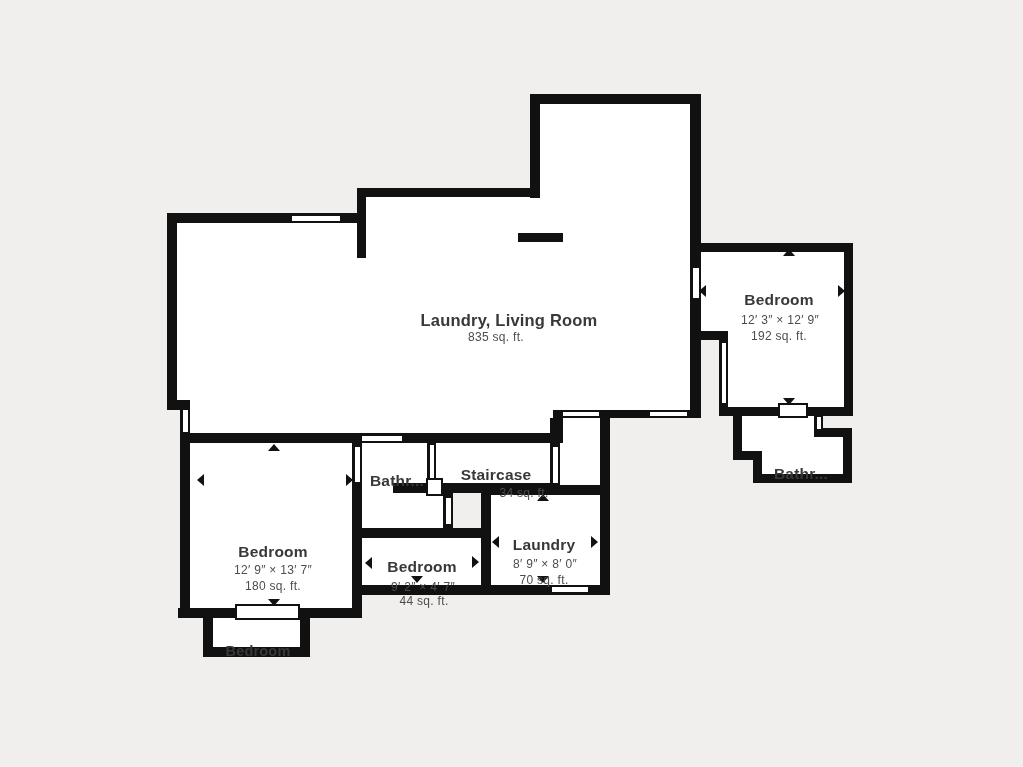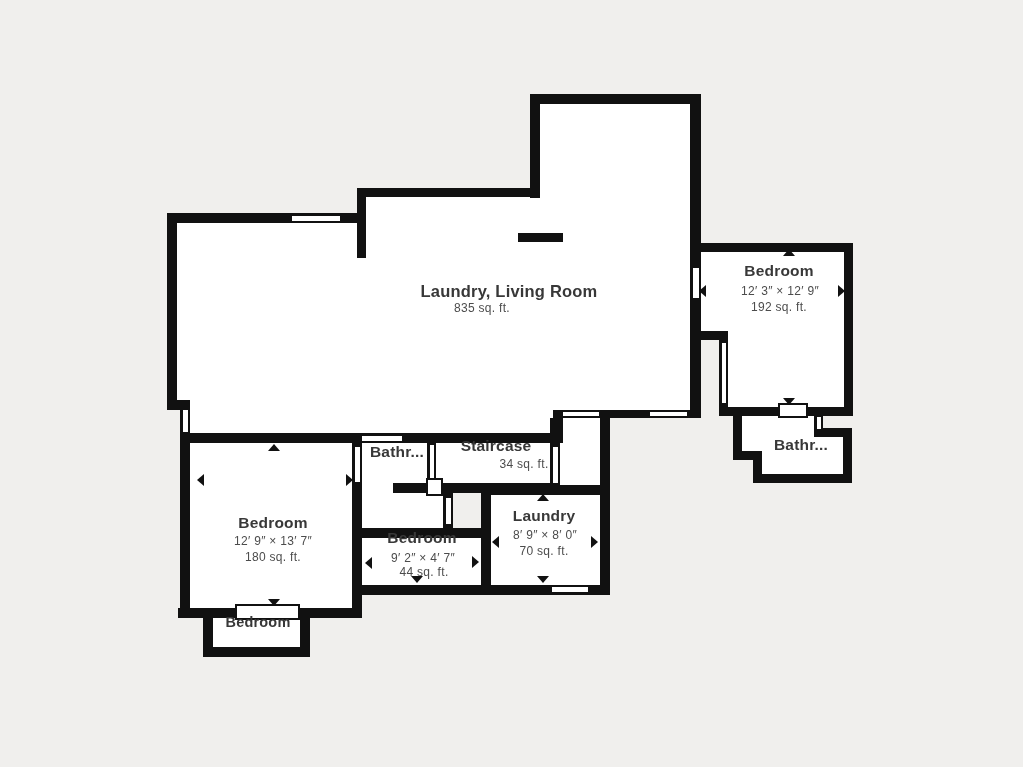--- a/index.html
+++ b/index.html
@@ -1,20 +1,20 @@
 <!DOCTYPE html>
 <html><head>
 <meta charset="utf-8">
 <style>
   html,body{margin:0;padding:0;}
   body{width:1023px;height:767px;overflow:hidden;}
   .stage{position:relative;width:1023px;height:767px;background:#f0efed;
          font-family:"Liberation Sans",sans-serif;}
   .stage svg{position:absolute;left:0;top:0;}
-  .lbl{position:absolute;transform:translate(-50%,-50%);white-space:nowrap;text-align:left;}
+  .lbl{position:absolute;transform:translate(-50%,-50%);white-space:nowrap;text-align:left;margin-top:29px;}
   .n{font-weight:bold;font-size:15.5px;color:#383838;letter-spacing:.2px;}
   .n.big{font-size:16.5px;}
   .n.small{font-size:14.5px;}
   .s{font-size:12px;color:#4c4c4c;letter-spacing:.3px;}
 </style>
 </head>
 <body>
 
 <div class="stage">
 
@@ -116,21 +116,21 @@
     <polygon points="591,536 591,548 598,542"></polygon>
     <polygon points="537,576 549,576 543,583"></polygon>
 
     <polygon points="372,557 372,569 365,563"></polygon>
     <polygon points="472,556 472,568 479,562"></polygon>
     <polygon points="411,576 423,576 417,583"></polygon>
   </g>
 </svg>
 
   <div class="lbl n big" style="left:509px;top:291px">Laundry, Living Room</div>
-  <div class="lbl s" style="left:482px;top:308px">835 sq. ft.</div>
+  <div class="lbl s" style="left:496px;top:308px">835 sq. ft.</div>
 
   <div class="lbl n" style="left:779px;top:271px">Bedroom</div>
   <div class="lbl s" style="left:780px;top:291px">12′ 3″ × 12′ 9″</div>
   <div class="lbl s" style="left:779px;top:307px">192 sq. ft.</div>
 
   <div class="lbl n" style="left:801px;top:445px">Bathr...</div>
 
   <div class="lbl n" style="left:496px;top:446px">Staircase</div>
   <div class="lbl s" style="left:524px;top:464px">34 sq. ft.</div>
 

